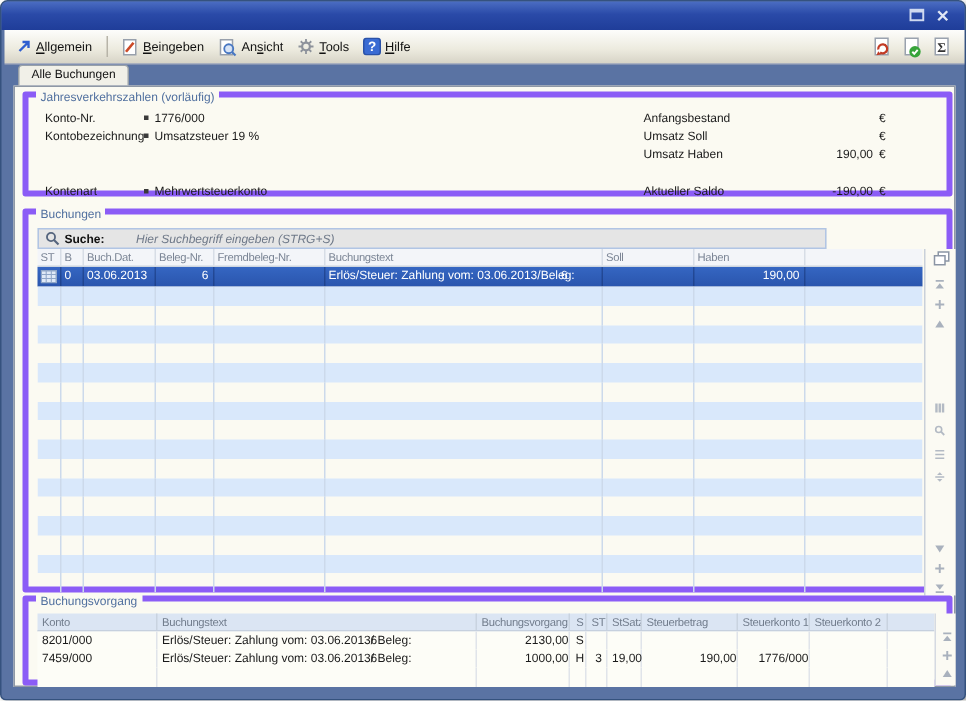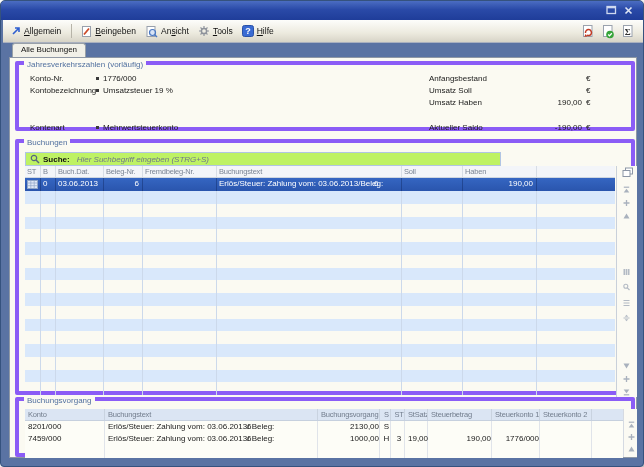--- a/index.html
+++ b/index.html
@@ -32,25 +32,25 @@
   .group{position:absolute;border:4px solid #8b5cf6;border-radius:2px;}
   .g-label{position:absolute;top:-5px;left:5px;background:#fbfaf2;padding:0 3px;font-size:8px;line-height:9px;color:#51709f;white-space:nowrap;}
   #g1{left:5px;top:3px;width:620px;height:70px;}
   #g2{left:5px;top:81px;width:620px;height:256px;}
   #g3{left:5px;top:339px;width:620px;height:60px;}
   .fld{position:absolute;font-size:8px;color:#1a1a1a;white-space:nowrap;}
   .bullet{position:absolute;width:3px;height:3px;background:#3a3a3a;}
   .amt{position:absolute;width:83px;text-align:right;font-size:8px;color:#1a1a1a;}
   .cur{position:absolute;font-size:8px;color:#1a1a1a;}
   
-  .search{position:absolute;left:6px;top:9px;width:476px;height:14px;background:#bef264;
+  .search{position:absolute;left:6px;top:9px;width:526px;height:14px;background:#e5e5e5;
           border:1px solid #b1c5e4;display:flex;align-items:center;font-size:8px;cursor:text;}
   .s-ico{margin:0 3px 0 4px;display:flex;}
   .s-label{font-weight:bold;color:#111;}
-  .s-hint{font-style:italic;color:#6e7888;margin-left:7px;}
+  .s-hint{font-style:italic;color:#6e7888;margin-left:21px;}
   
   .thead{position:absolute;left:6px;top:23px;width:590px;height:12px;display:flex;background:#f3f5f9;border-bottom:1px solid #ced6e0;}
   .th{font-size:7.5px;color:#7b8595;padding:1px 0 0 2px;border-right:1px solid #d7dde6;overflow:hidden;white-space:nowrap;letter-spacing:-0.2px;}
   .sel-row{position:absolute;left:6px;top:35px;width:590px;height:13px;display:flex;
            background:linear-gradient(#3566c2,#2a55ad);color:#fff;cursor:default;}
   .sel-row .td{border-right:1px solid rgba(10,30,80,.35);}
   .td{font-size:8px;padding:1px 0 0 2px;white-space:nowrap;height:100%;}
   .rel{position:relative;}
   .ref{position:absolute;left:157px;top:1px;}
   .ref2{position:absolute;left:142px;top:1px;}

